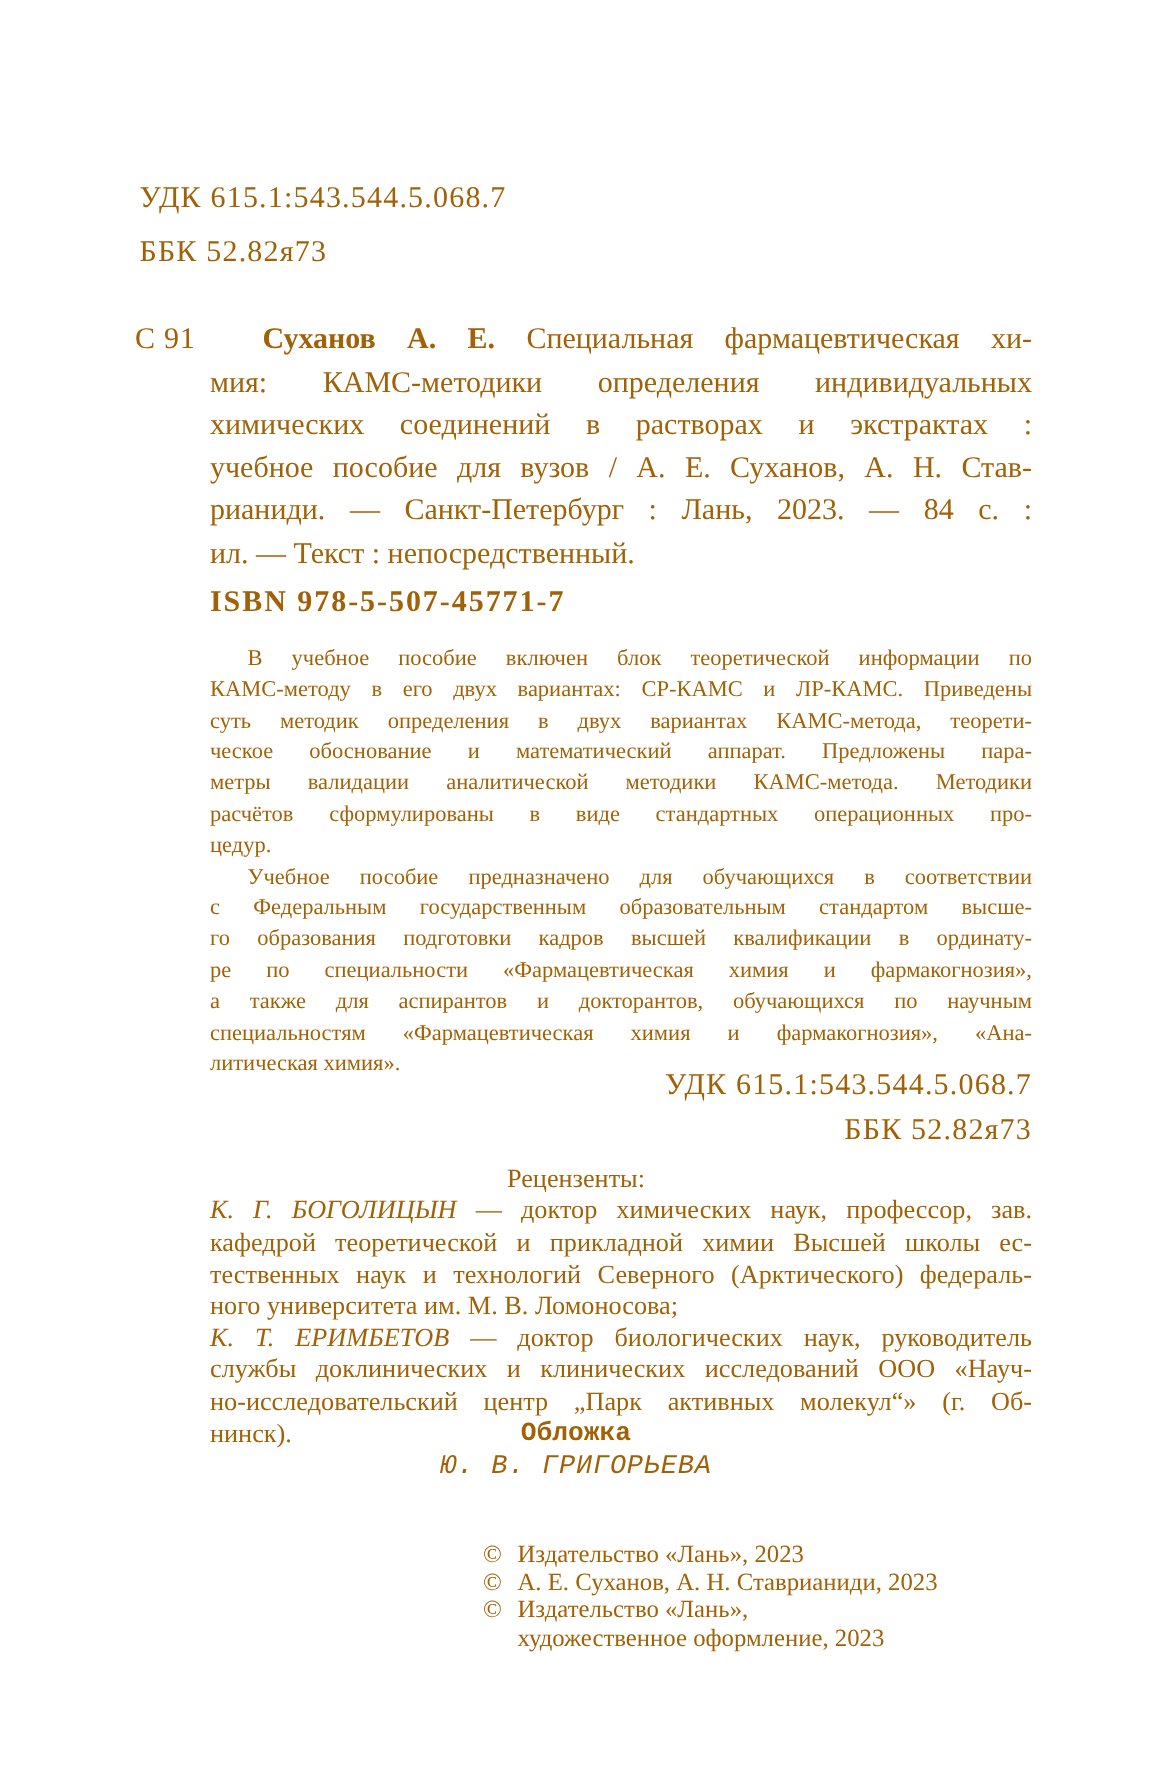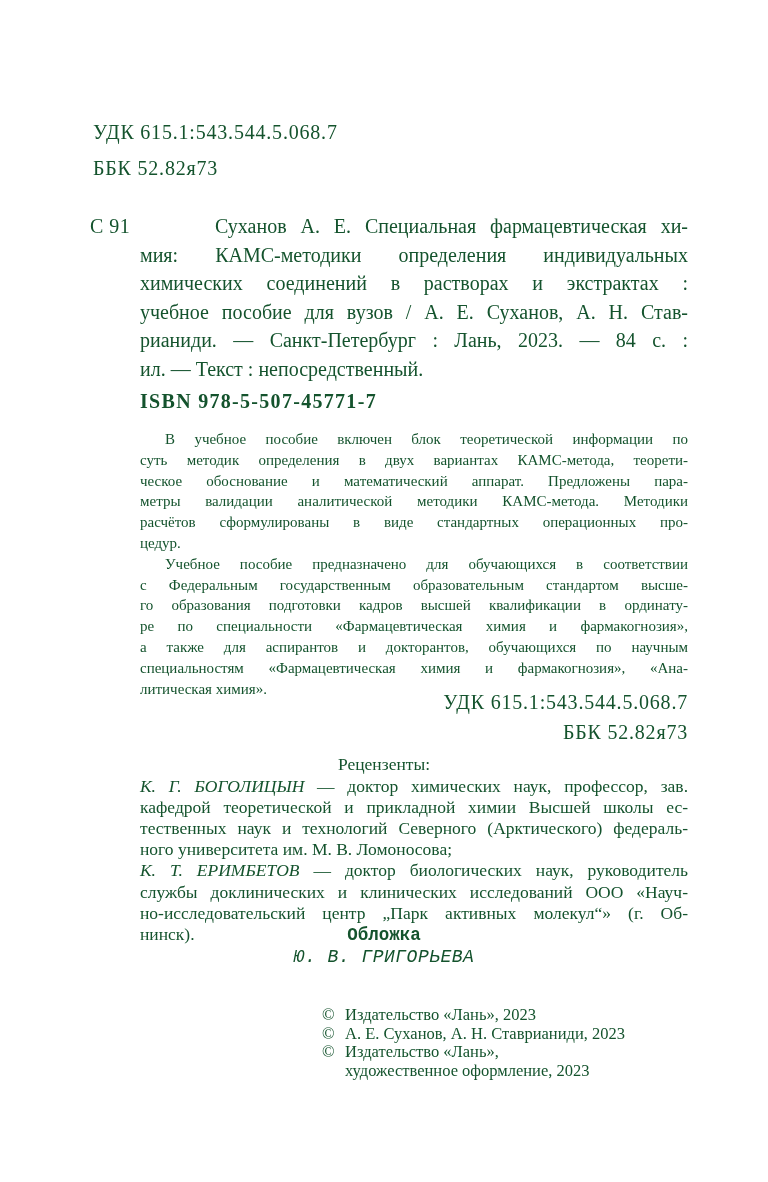--- a/index.html
+++ b/index.html
@@ -5,25 +5,25 @@
   html, body {
     margin: 0;
     padding: 0;
     background: #ffffff;
   }
   .page {
     position: relative;
     width: 768px;
     height: 1182px;
     background: #ffffff;
-    color: #14532d;
+    color: #a16207;
     font-family: "Liberation Serif", "DejaVu Serif", serif;
     overflow: hidden;
   }
-  .b { font-weight: normal; margin-left: 40px; }
+  .b { font-weight: bold; }
   .i { font-style: italic; }
 
   
   .udc-top {
     padding-top: 114px;
     margin-left: 93px;
     font-size: 20px;
     line-height: 36px;
     letter-spacing: 0.8px;
   }
@@ -144,20 +144,21 @@
       <div class="jline">учебное пособие для вузов / А. Е. Суханов, А. Н. Став-</div>
       <div class="jline">рианиди. — Санкт-Петербург : Лань, 2023. — 84 с. :</div>
       <div class="jline last">ил. —  Текст : непосредственный.</div>
     </div>
   </div>
 
   <div class="isbn">ISBN 978-5-507-45771-7</div>
 
   <div class="para para-first">
     <div class="jline ind25">В учебное пособие включен блок теоретической информации по</div>
+    <div class="jline">КАМС-методу в его двух вариантах: СР-КАМС и ЛР-КАМС. Приведены</div>
     <div class="jline">суть методик определения в двух вариантах КАМС-метода, теорети-</div>
     <div class="jline">ческое обоснование и математический аппарат. Предложены пара-</div>
     <div class="jline">метры валидации аналитической методики КАМС-метода. Методики</div>
     <div class="jline">расчётов сформулированы в виде стандартных операционных про-</div>
     <div class="jline last">цедур.</div>
   </div>
 
   <div class="para">
     <div class="jline ind25">Учебное пособие предназначено для обучающихся в соответствии</div>
     <div class="jline">с Федеральным государственным образовательным стандартом высше-</div>

